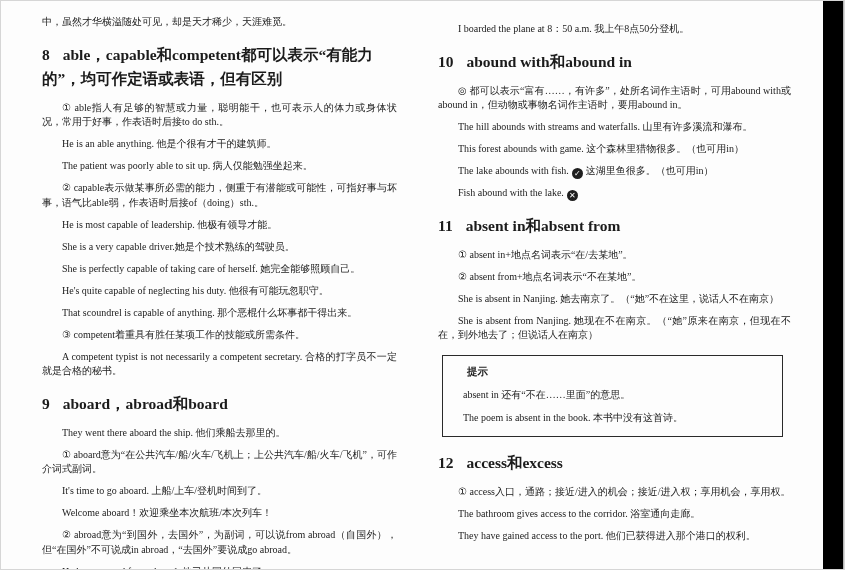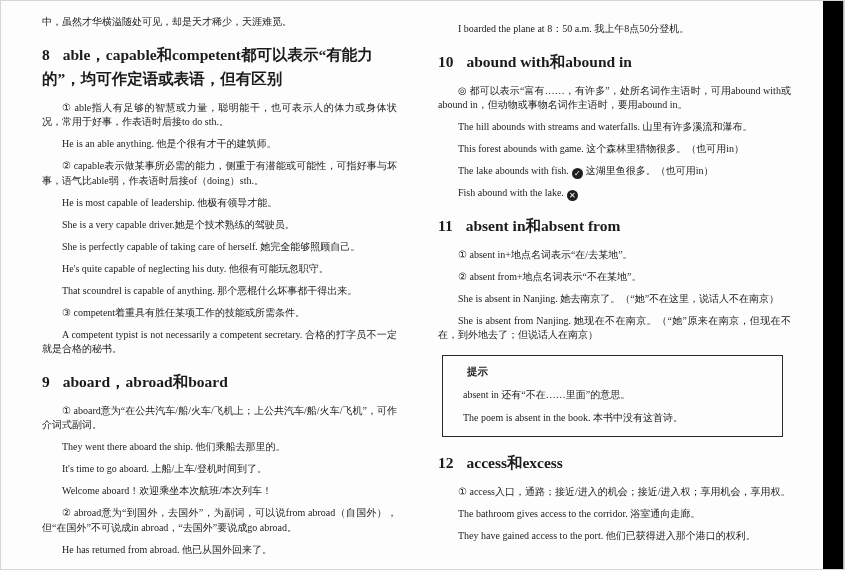--- a/index.html
+++ b/index.html
@@ -64,31 +64,32 @@
 </style>
 </head>
 <body>
 
 <div class="scan" style="background: #000000; color: rgb(27, 27, 27);">
   <div class="page page-left">
       <p class="blk plain"><span>中，虽然才华横溢随处可见，却是天才稀少，天涯难觅。</span></p>
       <div class="heading"><span class="num">8</span><span>able，capable和competent都可以表示“有能力的”，均可作定语或表语，但有区别</span></div>
       <p class="blk"><span>① able指人有足够的智慧或力量，聪明能干，也可表示人的体力或身体状况，常用于好事，作表语时后接to do sth.。</span></p>
       <p class="blk"><span>He is an able anything. 他是个很有才干的建筑师。</span></p>
+      <p class="blk"><span>The patient was poorly able to sit up. 病人仅能勉强坐起来。</span></p>
       <p class="blk"><span>② capable表示做某事所必需的能力，侧重于有潜能或可能性，可指好事与坏事，语气比able弱，作表语时后接of（doing）sth.。</span></p>
       <p class="blk"><span>He is most capable of leadership. 他极有领导才能。</span></p>
       <p class="blk"><span>She is a very capable driver.她是个技术熟练的驾驶员。</span></p>
       <p class="blk"><span>She is perfectly capable of taking care of herself. 她完全能够照顾自己。</span></p>
       <p class="blk"><span>He's quite capable of neglecting his duty. 他很有可能玩忽职守。</span></p>
       <p class="blk"><span>That scoundrel is capable of anything. 那个恶棍什么坏事都干得出来。</span></p>
       <p class="blk"><span>③ competent着重具有胜任某项工作的技能或所需条件。</span></p>
       <p class="blk"><span>A competent typist is not necessarily a competent secretary. 合格的打字员不一定就是合格的秘书。</span></p>
       <div class="heading"><span class="num">9</span><span>aboard，abroad和board</span></div>
+      <p class="blk"><span>They went there aboard the ship. 他们乘船去那里的。</span></p>
       <p class="blk"><span>① aboard意为“在公共汽车/船/火车/飞机上；上公共汽车/船/火车/飞机”，可作介词式副词。</span></p>
-      <p class="blk"><span>They went there aboard the ship. 他们乘船去那里的。</span></p>
       <p class="blk"><span>It's time to go aboard. 上船/上车/登机时间到了。</span></p>
       <p class="blk"><span>Welcome aboard！欢迎乘坐本次航班/本次列车！</span></p>
       <p class="blk"><span>② abroad意为“到国外，去国外”，为副词，可以说from abroad（自国外），但“在国外”不可说成in abroad，“去国外”要说成go abroad。</span></p>
       <p class="blk"><span>He has returned from abroad. 他已从国外回来了。</span></p>
     </div>
   <div class="spine" style="background: rgb(138, 138, 138);"></div>
   <div class="page page-right">
       <p class="blk"><span>I boarded the plane at 8：50 a.m. 我上午8点50分登机。</span></p>
       <div class="heading"><span class="num">10</span><span>abound with和abound in</span></div>
       <p class="blk"><span>◎ 都可以表示“富有……，有许多”，处所名词作主语时，可用abound with或abound in，但动物或事物名词作主语时，要用abound in。</span></p>

